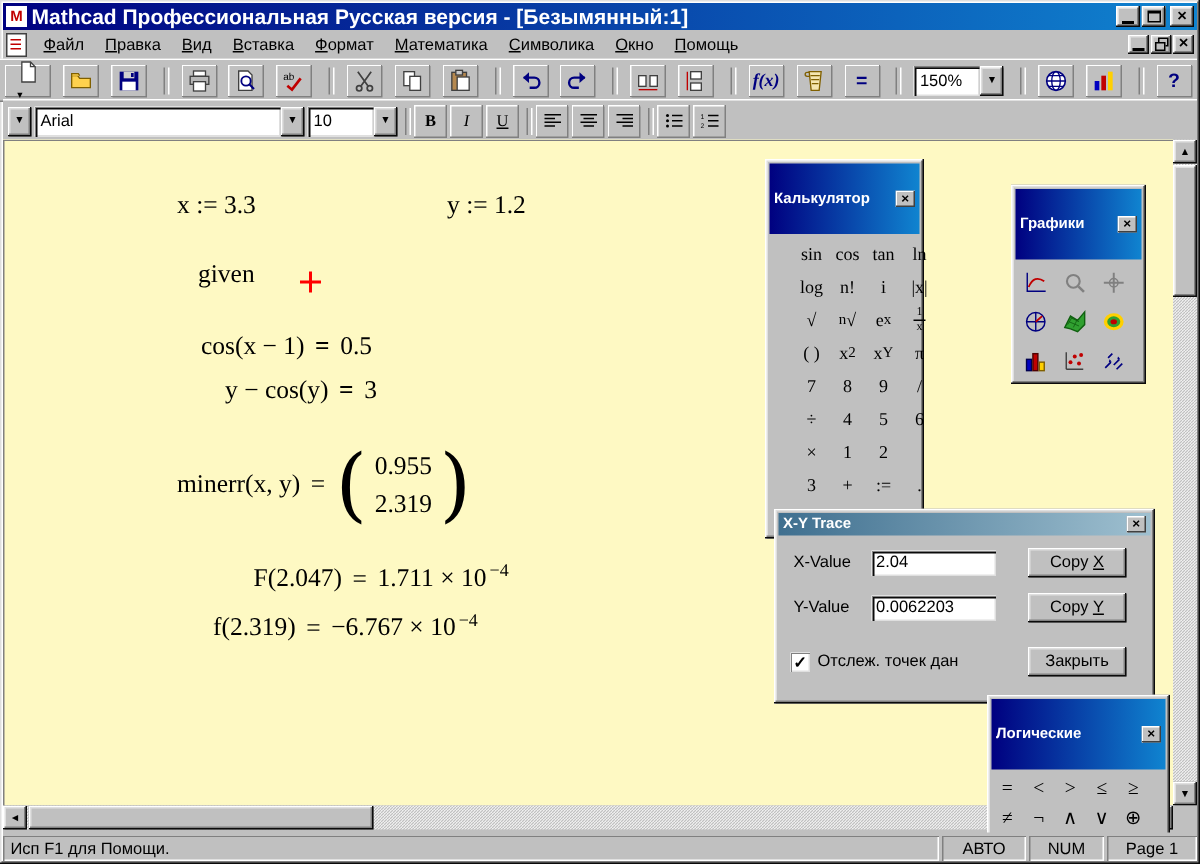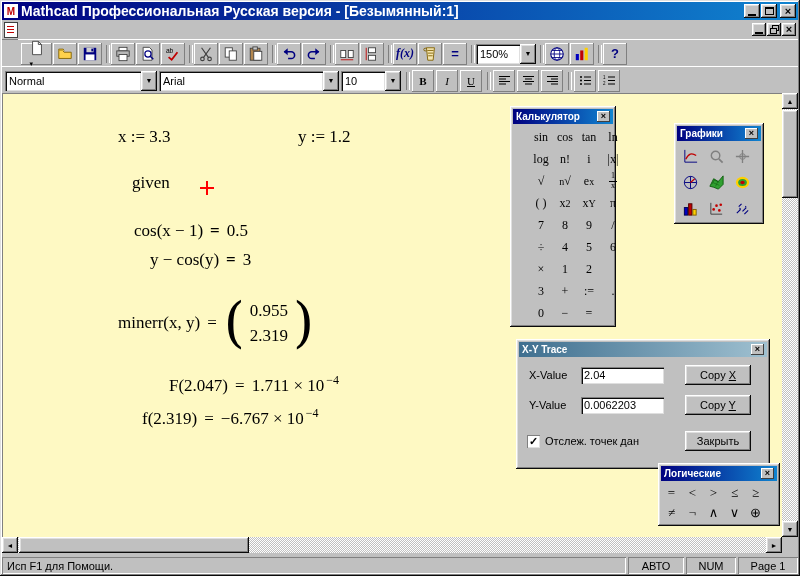--- a/index.html
+++ b/index.html
@@ -27,22 +27,22 @@
   .doc-icon{width:12px;height:14px;background:#fff;border:1px solid #404040;margin-right:4px;position:relative;}
   .doc-icon::after{content:"";position:absolute;left:2px;top:3px;width:7px;height:1px;background:#c00000;box-shadow:0 3px 0 #c00000,0 6px 0 #c00000;}
   #menu-items{display:flex;flex:1;}
   .menu-item{padding:2px 7px;cursor:default;}
   .mdi-btns{display:flex;gap:1px;margin-left:auto;}
   .mdi-btns .capbtn{width:14px;height:13px;}
   .g-restore{position:relative;width:9px;height:9px;}
   .g-restore::before{content:"";position:absolute;right:0;top:0;width:5px;height:4px;border:1px solid #000;}
   .g-restore::after{content:"";position:absolute;left:0;bottom:0;width:5px;height:4px;border:1px solid #000;background:#c0c0c0;}
   
-  .toolbar{position:absolute;left:18px;top:39px;right:2px;height:27px;display:flex;align-items:center;padding:0 3px;gap:1px;
-    border-top:1px solid #fff;border-bottom:1px solid #808080;background:#c0c0c0;}
+  .toolbar{position:absolute;left:0;top:39px;right:2px;height:27px;display:flex;align-items:center;padding:0 3px;gap:1px;
+    border-top:1px solid #fff;border-bottom:1px solid #808080;background:#c0c0c0;justify-content:space-between;}
   .formatbar{position:absolute;left:2px;top:66px;right:2px;height:27px;display:flex;align-items:center;padding:0 3px;gap:2px;
     border-top:1px solid #fff;border-bottom:1px solid #808080;background:#c0c0c0;}
   .tbtn{width:24px;height:22px;display:flex;align-items:center;justify-content:center;
     box-shadow:inset -1px -1px 0 #808080, inset 1px 1px 0 #fff;background:#c0c0c0;flex:0 0 auto;}
   .tbtn.wide{width:31px;}
   .tsep{width:7px;height:22px;flex:0 0 auto;position:relative;}
   .tsep::before{content:"";position:absolute;left:3px;top:2px;bottom:2px;width:2px;border-left:1px solid #808080;border-right:1px solid #fff;}
   .dd{font-size:7px;margin-left:1px;}
   .ic-fx{font-family:"Liberation Serif",serif;font-style:italic;font-weight:bold;color:#000080;font-size:12px;}
   .ic-help{font-weight:bold;color:#000080;font-size:13px;}
@@ -86,21 +86,21 @@
   .vec{display:inline-flex;align-items:center;}
   .paren{font-size:54px;font-weight:400;line-height:56px;font-family:"DejaVu Serif",serif;}
   .vcol{display:flex;flex-direction:column;gap:5px;padding:0 5px;text-align:left;}
   .crosshair{position:absolute;width:14px;height:14px;}
   .crosshair::before{content:"";position:absolute;left:0;top:6px;width:14px;height:2px;background:#ff0000;}
   .crosshair::after{content:"";position:absolute;left:6px;top:0;width:2px;height:14px;background:#ff0000;}
   
   .palette{position:absolute;background:#c0c0c0;padding:3px;
     box-shadow:inset -1px -1px 0 #0a0a0a, inset 1px 1px 0 #fff, inset -2px -2px 0 #808080, inset 2px 2px 0 #dfdfdf;}
   .palette-title{height:15px;background:linear-gradient(90deg,#000080,#1084d0);color:#fff;font-size:10px;font-weight:bold;
-    display:flex;align-items:center;padding:0 3px;margin-bottom:2px;}
+    display:flex;align-items:center;padding:16px 3px;margin-bottom:2px;}
   .palette-title .ttl{flex:1;white-space:nowrap;overflow:hidden;}
   .pclose{width:13px;height:11px;background:#c0c0c0;color:#000;font-size:9px;font-weight:bold;line-height:1;
     display:flex;align-items:center;justify-content:center;box-shadow:inset -1px -1px 0 #404040, inset 1px 1px 0 #fff;}
   #calc-palette{left:508px;top:13px;width:100px;}
   #calc-grid{display:grid;grid-template-columns:repeat(4,24px);grid-auto-rows:22px;padding-left:16px;}
   .calc-btn{display:flex;align-items:center;justify-content:center;font-family:"Liberation Serif",serif;font-size:12px;}
   .vfrac{display:inline-flex;flex-direction:column;align-items:center;font-size:8px;line-height:1.1;}
   .vfrac .vnum{border-bottom:1px solid #000;padding:0 2px;}
   #graphs-palette{left:672px;top:30px;width:84px;}
   #graphs-grid{display:grid;grid-template-columns:repeat(3,26px);grid-auto-rows:26px;}
@@ -146,20 +146,31 @@
         </span>
       <span class="capbtn raised">
           <span class="g-max"></span>
         </span>
       <span class="capbtn raised gap">×</span>
     </span>
   </div>
 
   <div class="menubar">
     <span class="doc-icon"></span>
+    <span id="menu-items">
+        <span class="menu-item"><u>Ф</u>айл</span>
+        <span class="menu-item"><u>П</u>равка</span>
+        <span class="menu-item"><u>В</u>ид</span>
+        <span class="menu-item"><u>В</u>ставка</span>
+        <span class="menu-item"><u>Ф</u>ормат</span>
+        <span class="menu-item"><u>М</u>атематика</span>
+        <span class="menu-item"><u>С</u>имволика</span>
+        <span class="menu-item"><u>О</u>кно</span>
+        <span class="menu-item"><u>П</u>омощь</span>
+      </span>
     <span class="mdi-btns">
       <span class="capbtn raised">
           <span class="g-min"></span>
         </span>
       <span class="capbtn raised">
           <span class="g-restore"></span>
         </span>
       <span class="capbtn raised">×</span>
     </span>
   </div>
@@ -320,21 +331,20 @@
         </span>
       </span>
       <span class="tsep"></span>
       <span class="tbtn">
         <span class=""><span class="ic-help">?</span></span>
       </span>
     </div>
 
   <div class="formatbar">
     <span class="combo style-combo">
-      <span class="combo-text field3d">Normal</span>
       <span class="combo-btn raised">▼</span>
     </span>
     <span class="combo font-combo">
       <span class="combo-text field3d">Arial</span>
       <span class="combo-btn raised">▼</span>
     </span>
     <span class="combo size-combo">
       <span class="combo-text field3d">10</span>
       <span class="combo-btn raised">▼</span>
     </span>

